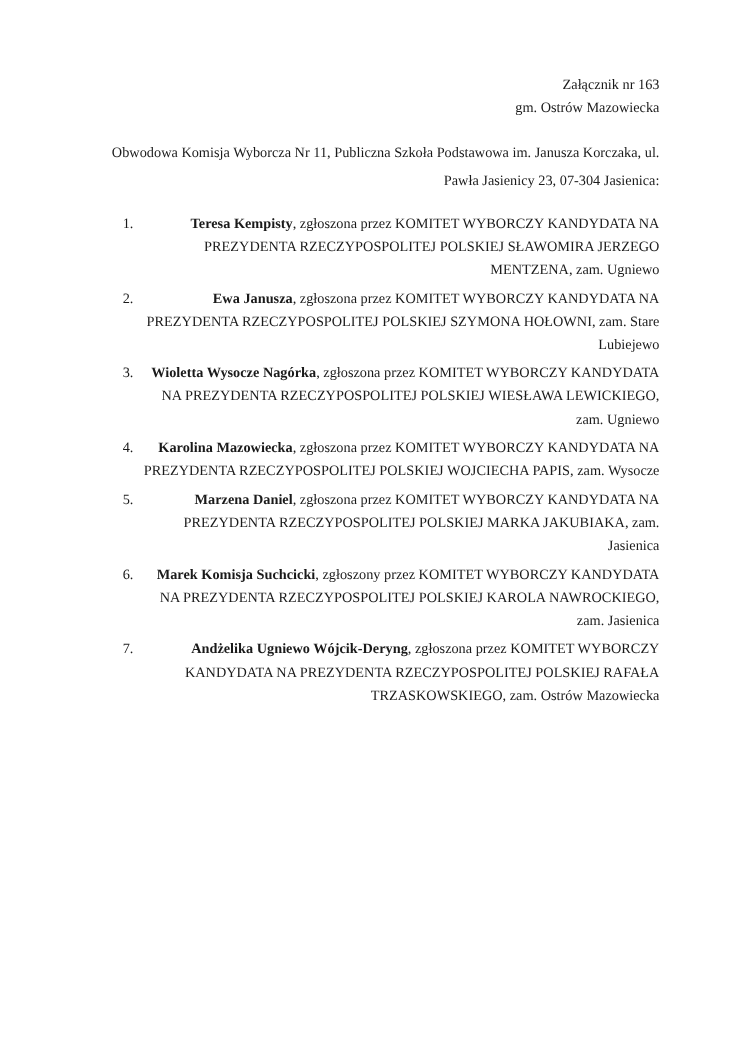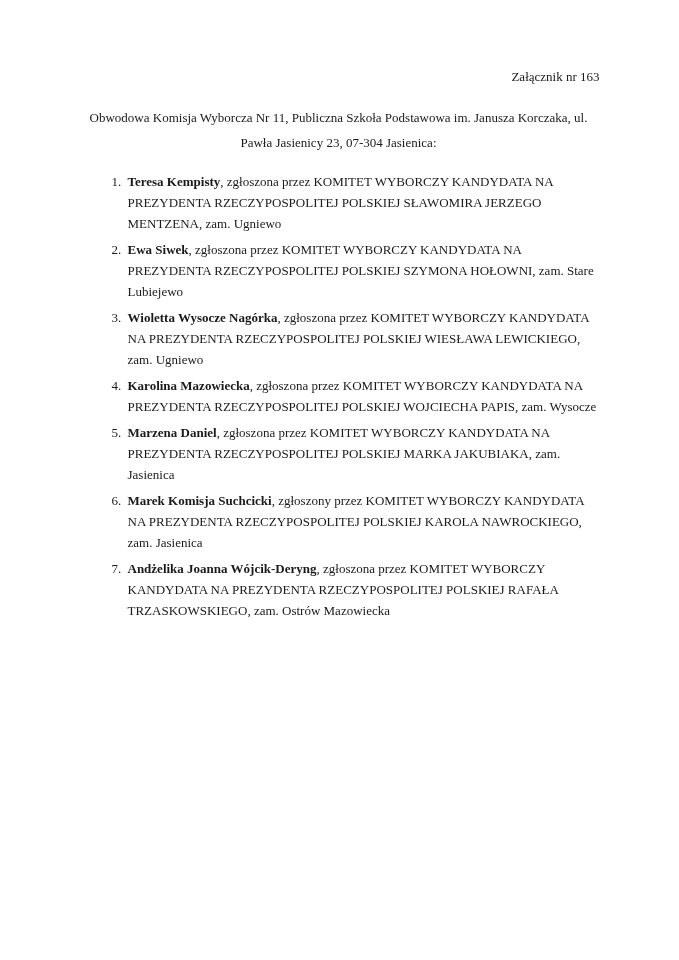--- a/index.html
+++ b/index.html
@@ -20,56 +20,58 @@
     color: #1a1a1a;
     -webkit-font-smoothing: antialiased;
   }
   .doc-header {
     text-align: right;
     line-height: 21px;
   }
   .intro {
     margin: 18px 0 0 0;
     line-height: 25px;
-    text-align: center;
+    text-align: right;
   }
   ol.members {
     margin: 16px 0 0 0;
     padding: 0 0 0 47px;
     line-height: 21px;
     list-style: decimal outside;
   }
   ol.members li {
     margin: 0 0 5px 0;
     padding-left: 3px;
+    text-align: right;
   }
   .member-name {
     font-weight: bold;
   }
 </style>
 </head>
 <body>
 
 <div class="page">
 
   <div class="doc-header">
     <div>Załącznik nr 163</div>
+    <div>gm. Ostrów Mazowiecka</div>
   </div>
 
   <p class="intro">Obwodowa Komisja Wyborcza Nr 11, Publiczna Szkoła Podstawowa im. Janusza Korczaka, ul. Pawła Jasienicy 23, 07-304 Jasienica:</p>
 
   <ol class="members" id="member-list">
   <li><span class="member-name">Teresa Kempisty</span><span class="member-details">, zgłoszona przez KOMITET WYBORCZY KANDYDATA NA PREZYDENTA RZECZYPOSPOLITEJ POLSKIEJ SŁAWOMIRA JERZEGO MENTZENA, zam. Ugniewo</span></li>
 
-  <li><span class="member-name">Ewa Siwek</span><span class="member-details">, zgłoszona przez KOMITET WYBORCZY KANDYDATA NA PREZYDENTA RZECZYPOSPOLITEJ POLSKIEJ SZYMONA HOŁOWNI, zam. Stare Lubiejewo</span></li>
+  <li><span class="member-name">Ewa Janusza</span><span class="member-details">, zgłoszona przez KOMITET WYBORCZY KANDYDATA NA PREZYDENTA RZECZYPOSPOLITEJ POLSKIEJ SZYMONA HOŁOWNI, zam. Stare Lubiejewo</span></li>
 
   <li><span class="member-name">Wioletta Wysocze Nagórka</span><span class="member-details">, zgłoszona przez KOMITET WYBORCZY KANDYDATA NA PREZYDENTA RZECZYPOSPOLITEJ POLSKIEJ WIESŁAWA LEWICKIEGO, zam. Ugniewo</span></li>
 
   <li><span class="member-name">Karolina Mazowiecka</span><span class="member-details">, zgłoszona przez KOMITET WYBORCZY KANDYDATA NA PREZYDENTA RZECZYPOSPOLITEJ POLSKIEJ WOJCIECHA PAPIS, zam. Wysocze</span></li>
 
   <li><span class="member-name">Marzena Daniel</span><span class="member-details">, zgłoszona przez KOMITET WYBORCZY KANDYDATA NA PREZYDENTA RZECZYPOSPOLITEJ POLSKIEJ MARKA JAKUBIAKA, zam. Jasienica</span></li>
 
   <li><span class="member-name">Marek Komisja Suchcicki</span><span class="member-details">, zgłoszony przez KOMITET WYBORCZY KANDYDATA NA PREZYDENTA RZECZYPOSPOLITEJ POLSKIEJ KAROLA NAWROCKIEGO, zam. Jasienica</span></li>
 
-  <li><span class="member-name">Andżelika Joanna Wójcik-Deryng</span><span class="member-details">, zgłoszona przez KOMITET WYBORCZY KANDYDATA NA PREZYDENTA RZECZYPOSPOLITEJ POLSKIEJ RAFAŁA TRZASKOWSKIEGO, zam. Ostrów Mazowiecka</span></li>
+  <li><span class="member-name">Andżelika Ugniewo Wójcik-Deryng</span><span class="member-details">, zgłoszona przez KOMITET WYBORCZY KANDYDATA NA PREZYDENTA RZECZYPOSPOLITEJ POLSKIEJ RAFAŁA TRZASKOWSKIEGO, zam. Ostrów Mazowiecka</span></li>
 </ol>
 
 </div>
 
 </body></html>

